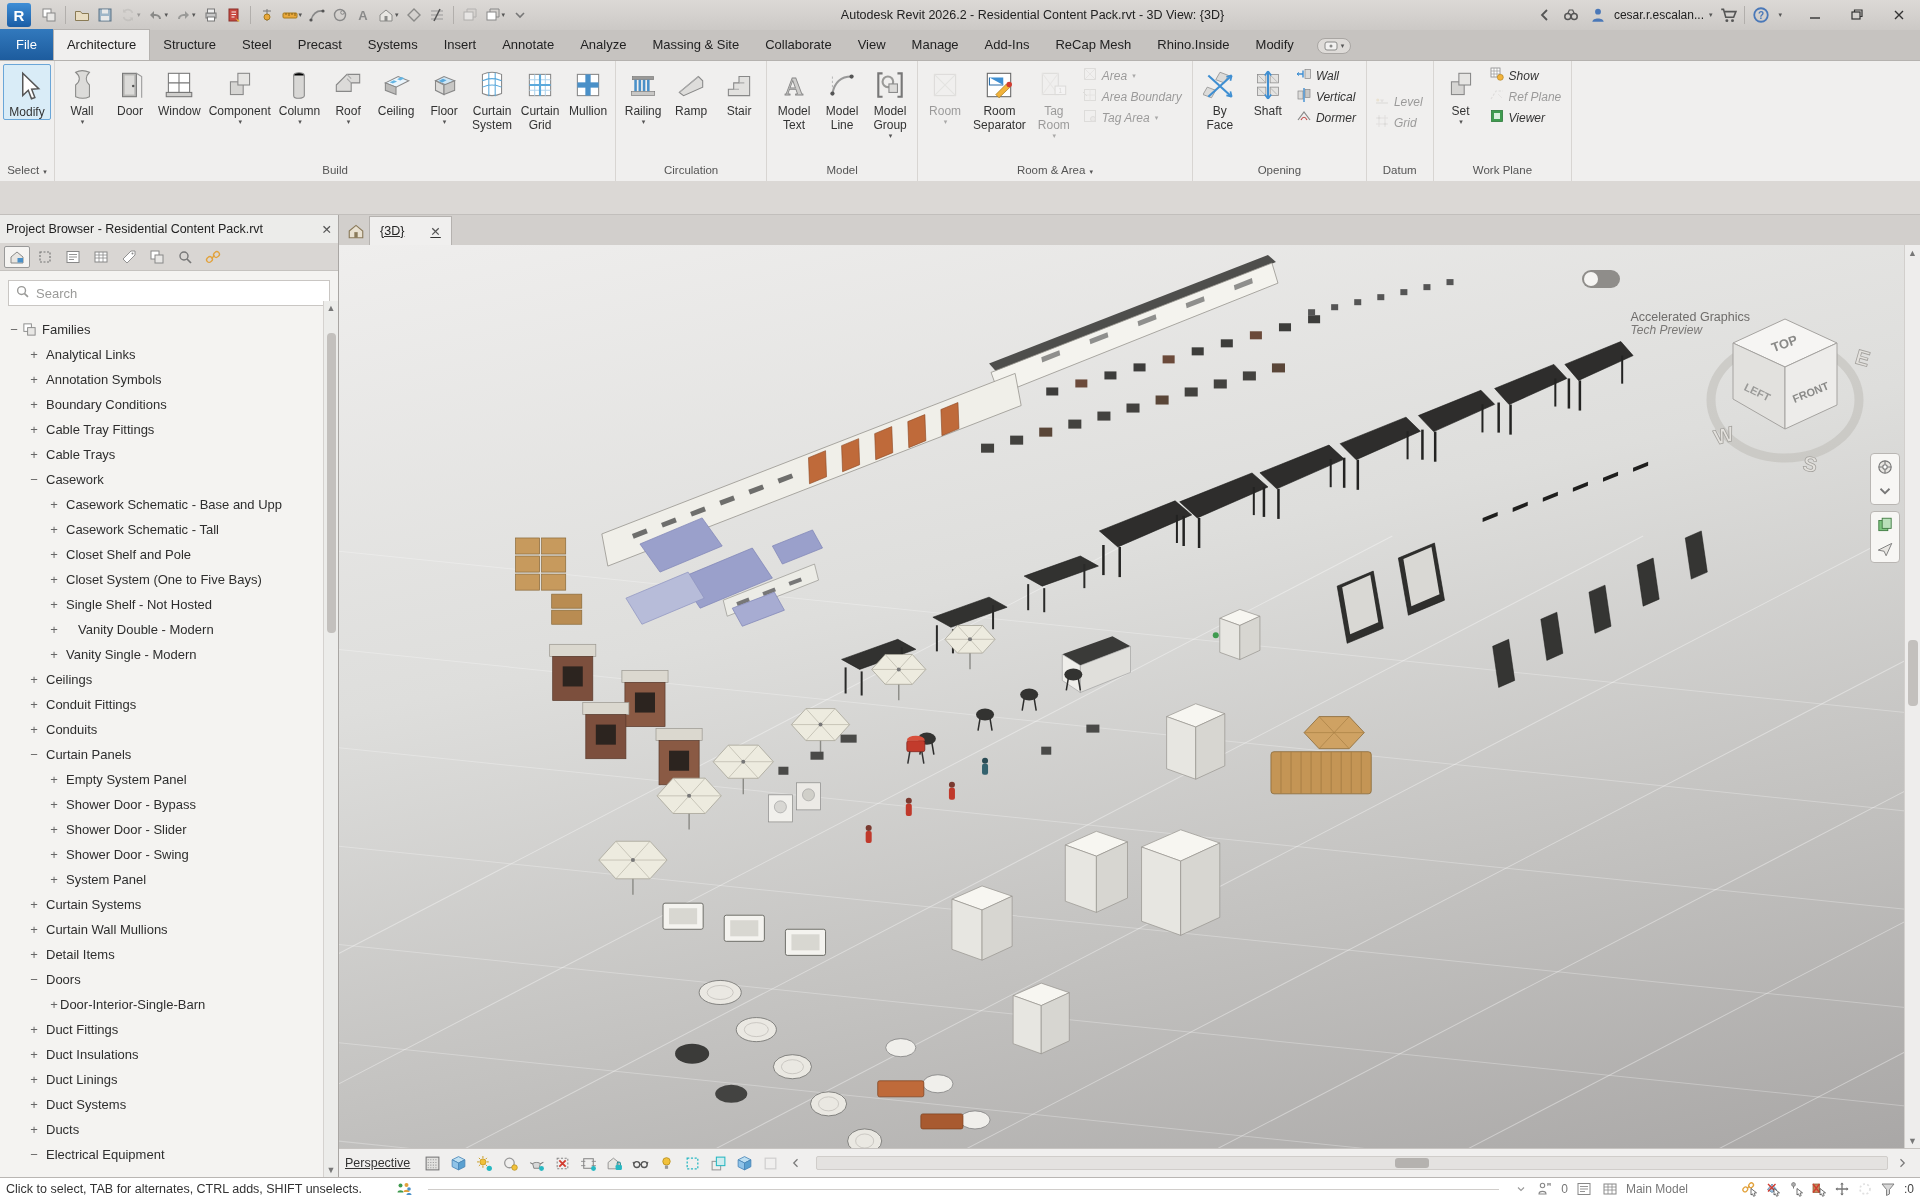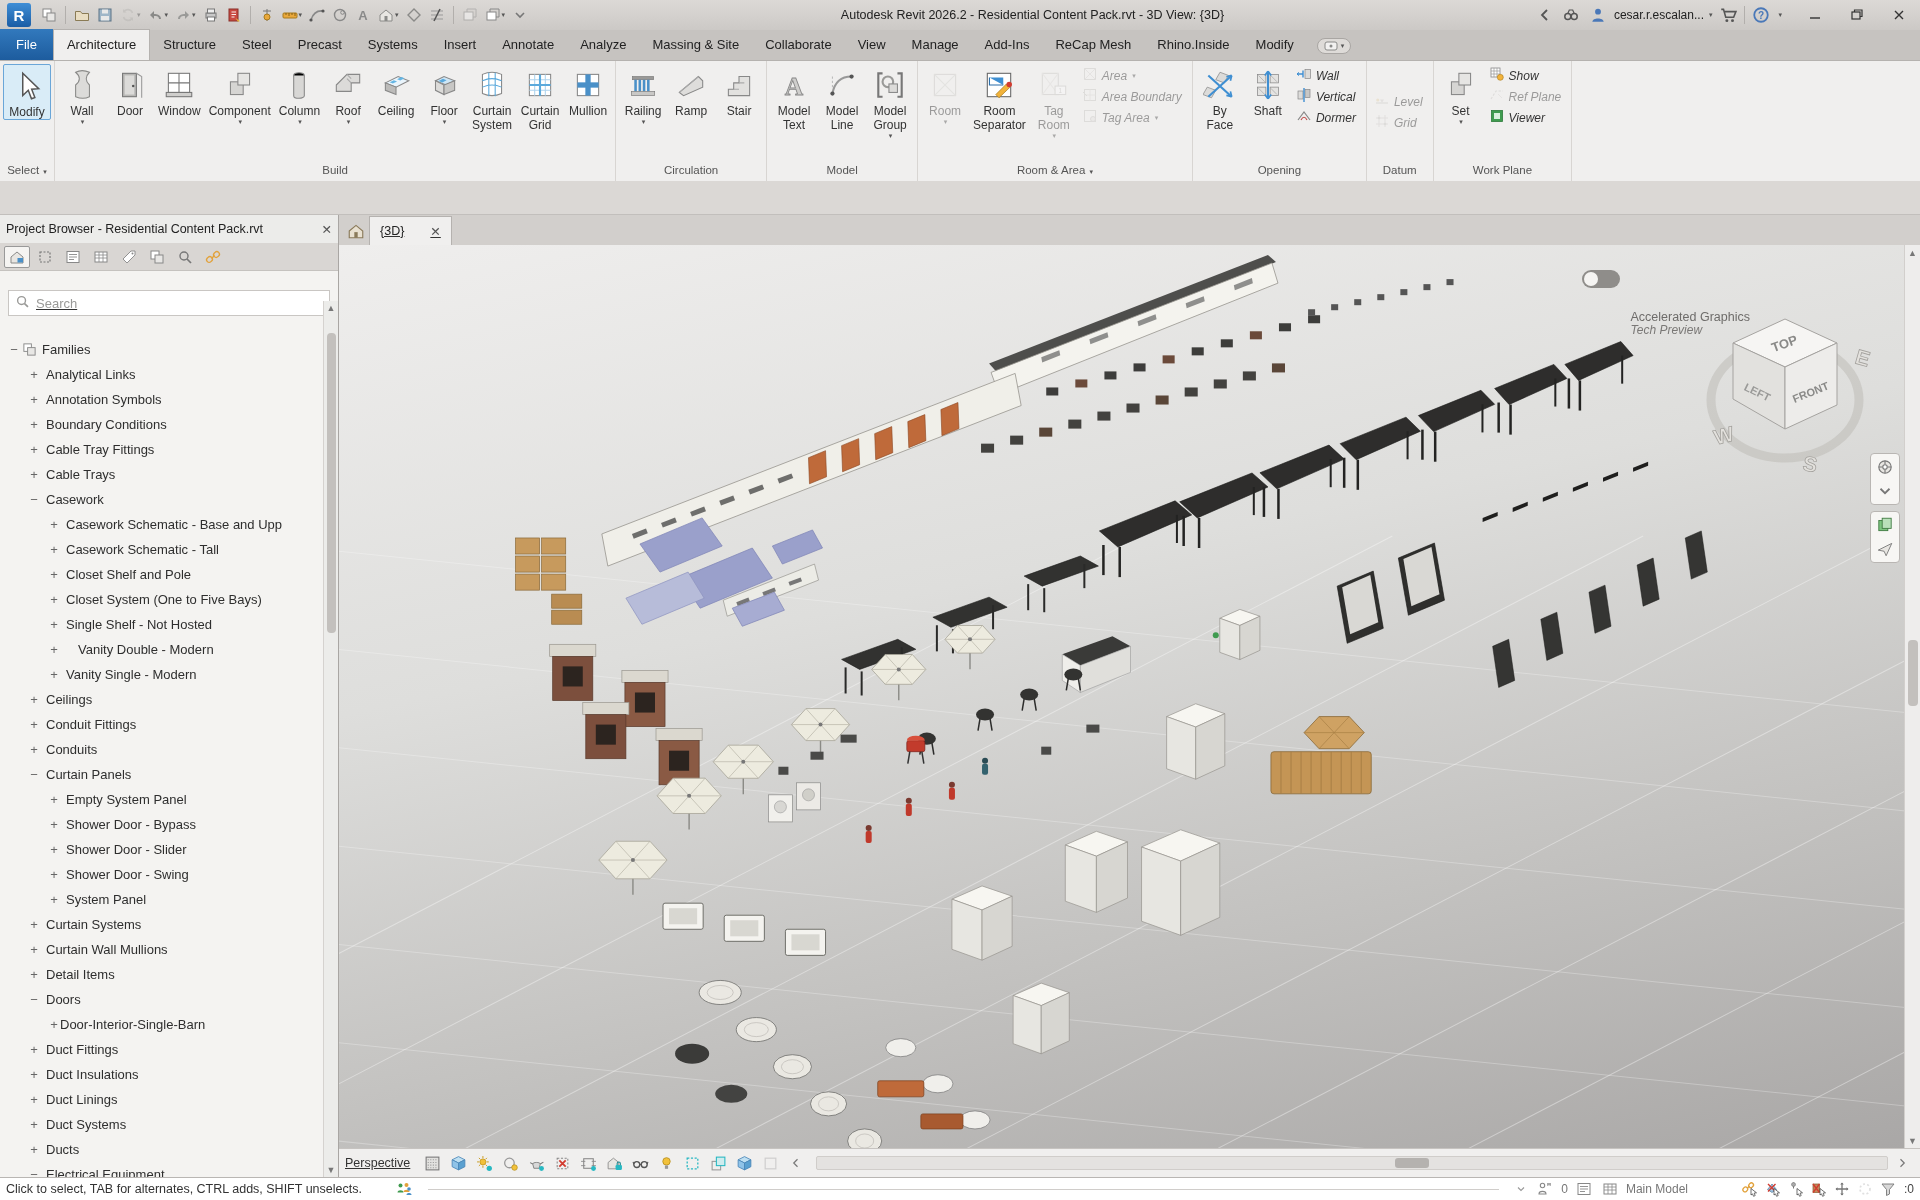--- a/index.html
+++ b/index.html
@@ -45,21 +45,21 @@
   .gapstrip{height:34px;background:#dbd8d5;flex:0 0 34px;border-bottom:1px solid #c2bfbc;}
 
   
   .workspace{flex:1;display:flex;min-height:0;}
   .pbrowser{width:339px;flex:0 0 339px;background:#f4f3f1;border-right:1px solid #a9a6a3;display:flex;flex-direction:column;position:relative;}
   .pb-head{height:28px;display:flex;align-items:center;padding:0 6px;background:#ececea;font-size:12.5px;color:#222;}
   .pb-head .x{margin-left:auto;color:#555;}
   .pb-tools{height:28px;background:#d9d6d3;display:flex;align-items:center;gap:2px;padding:0 4px;border-bottom:1px solid #c5c2bf;}
   .pb-tools .tbtn{width:26px;height:22px;display:flex;align-items:center;justify-content:center;border-radius:2px;}
   .pb-tools .tbtn.active{background:#f5f4f2;border:1px solid #999;}
-  .pb-search{padding:19px 8px;text-decoration:underline;}
+  .pb-search{padding:9px 8px;}
   .searchbox{display:flex;align-items:center;gap:6px;height:26px;background:#fff;border:1px solid #c9c6c3;padding:0 6px;}
   .searchbox input{border:none;outline:none;flex:1;font-size:13px;color:#333;font-family:inherit;background:transparent;}
   .searchbox input::placeholder{color:#9a9a98;}
   .pb-tree{flex:1;overflow:hidden;position:relative;padding-top:2px;}
   .trow{height:25px;display:flex;align-items:center;font-size:13px;color:#2e2e2e;white-space:nowrap;overflow:hidden;}
   .trow .tg{width:12px;text-align:center;color:#666;font-size:13px;flex:0 0 12px;}
   .trow .fic{margin:0 3px 0 2px;display:flex;}
   .pb-scroll{position:absolute;right:0;top:0;bottom:0;width:15px;background:#ececea;border-left:1px solid #d5d2cf;display:flex;flex-direction:column;align-items:center;}
   .pb-scroll .thumb{width:9px;height:300px;background:#c3c0bd;border-radius:4px;margin-top:18px;}
   .pb-scroll .sarr{height:14px;display:flex;align-items:center;justify-content:center;color:#777;font-size:9px;}

